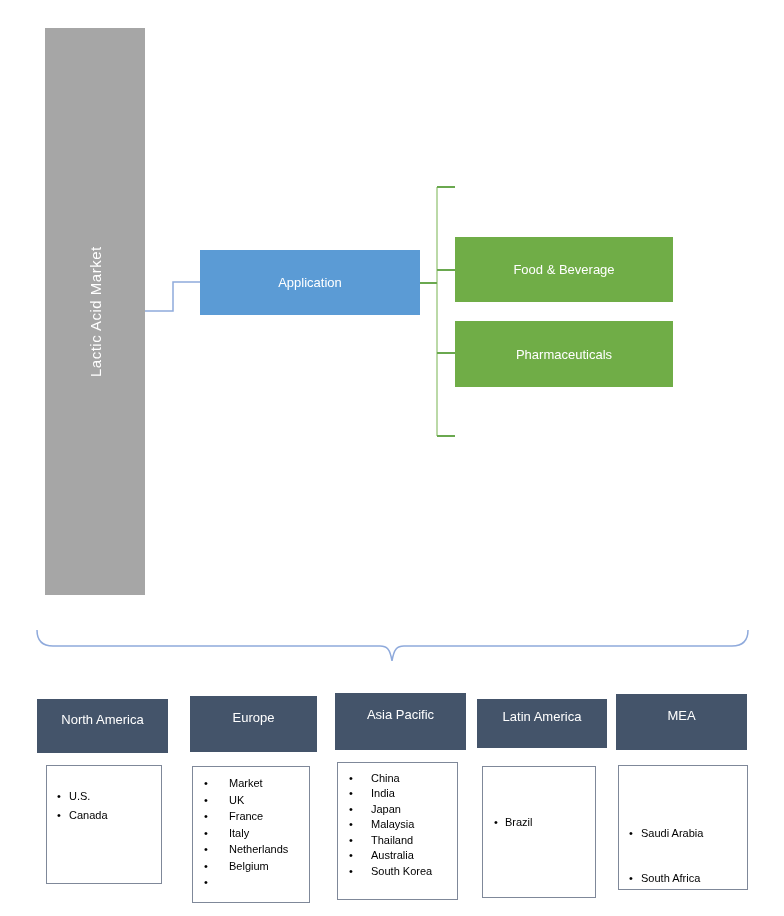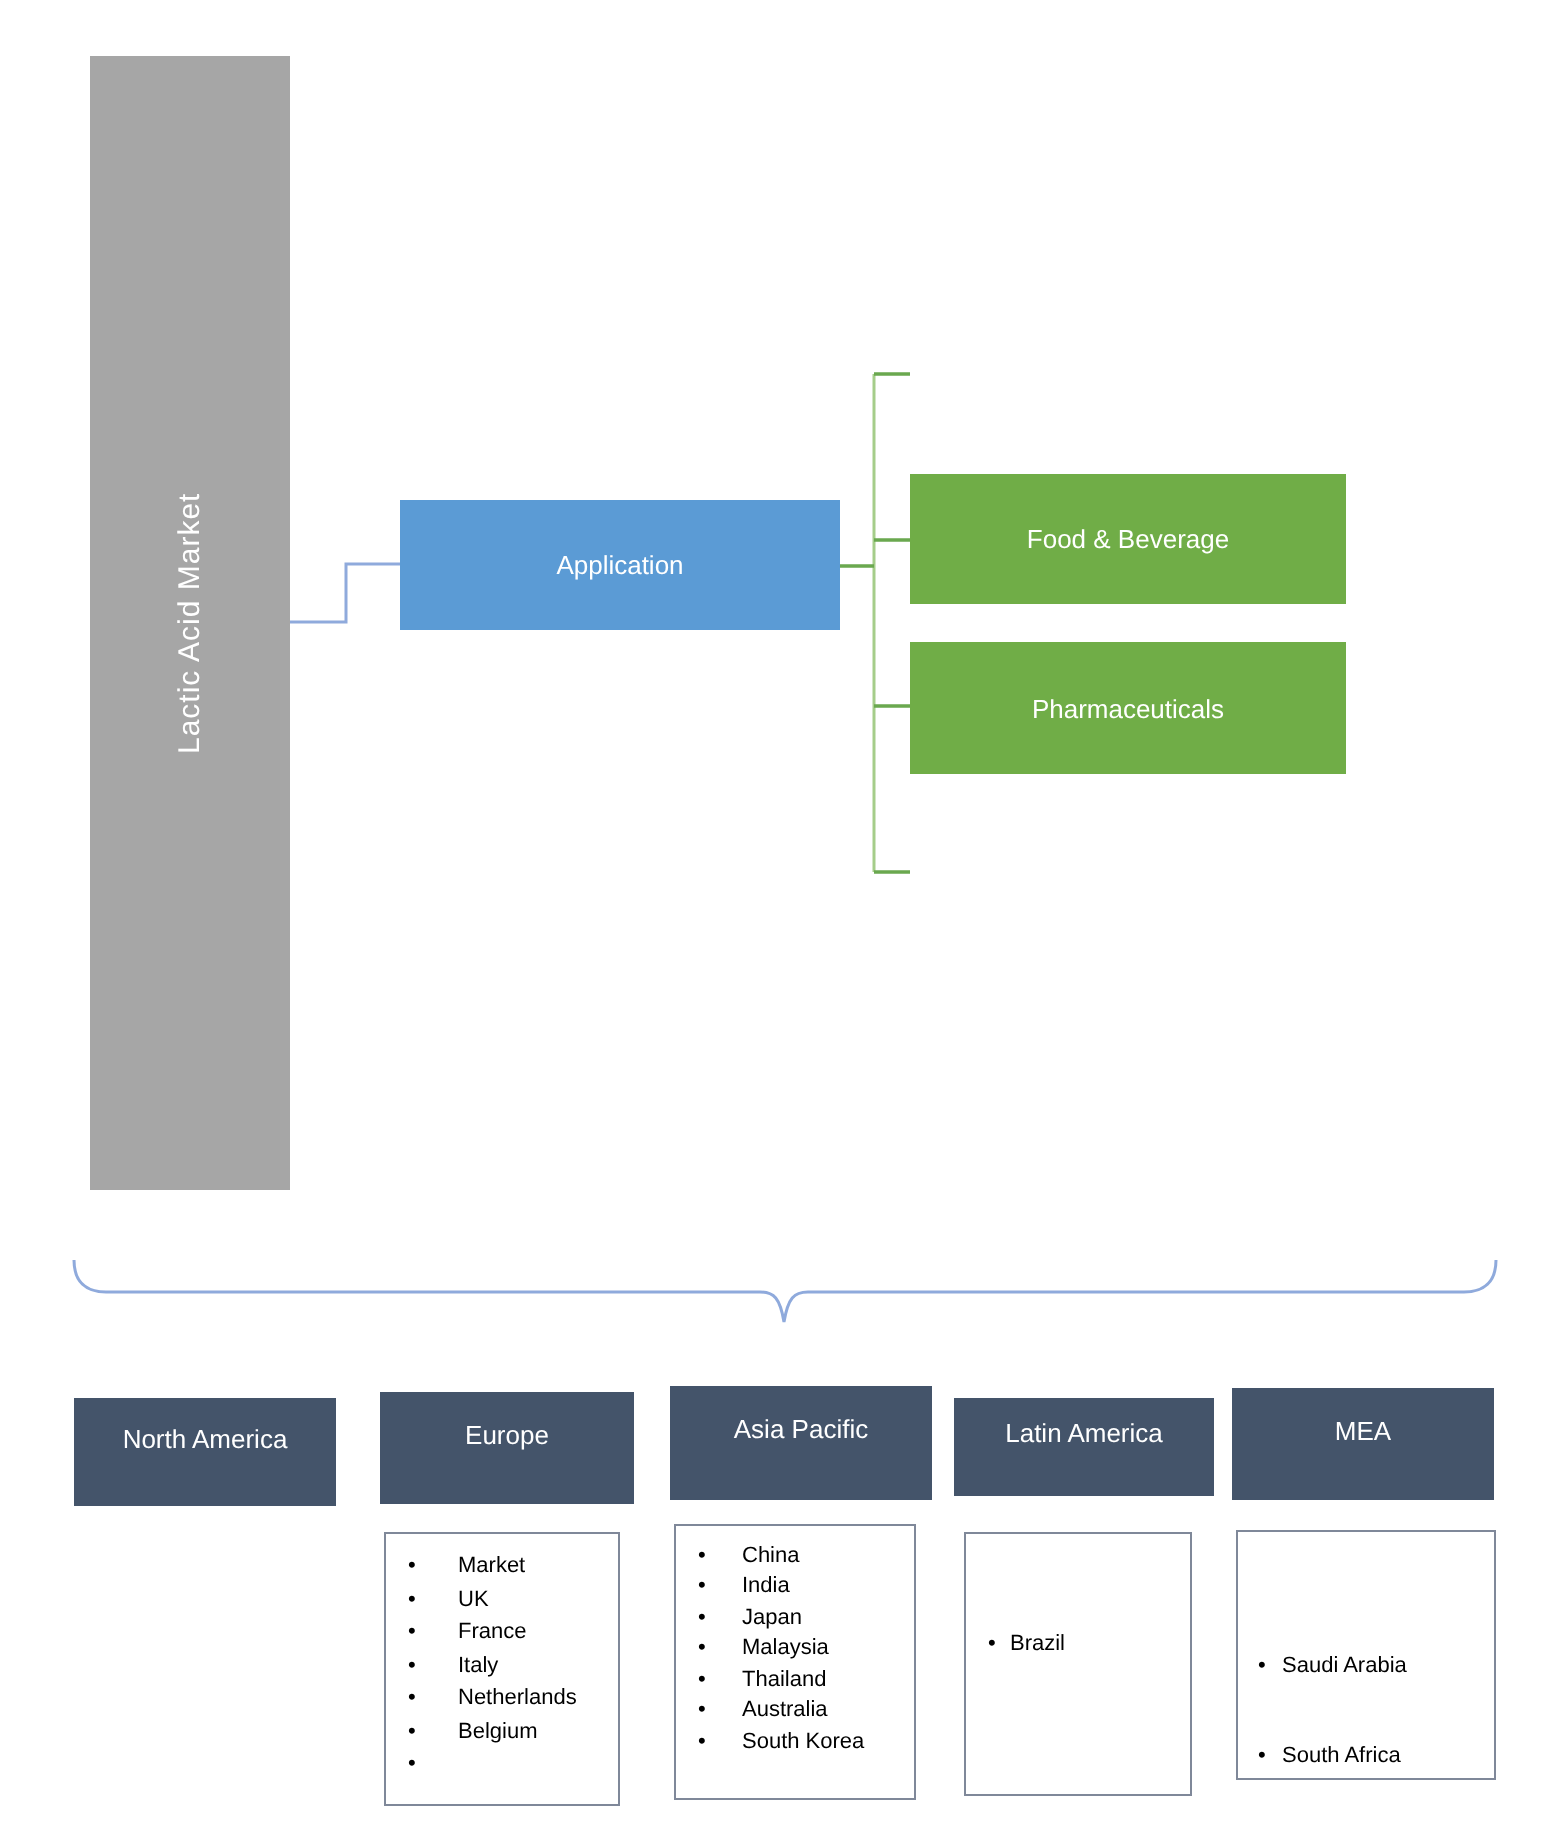--- a/index.html
+++ b/index.html
@@ -75,20 +75,30 @@
   <div class="abs hdr" style="left:335px;top:693px;width:131px;height:57px;text-align:right;">
     <span>Asia Pacific</span>
   </div>
   <div class="abs hdr" style="left:477px;top:699px;width:130px;height:49px;">
     <span>Latin America</span>
   </div>
   <div class="abs hdr" style="left:616px;top:694px;width:131px;height:56px;">
     <span>MEA</span>
   </div>
 
+  <div class="abs lst l-na" style="left:46px;top:765px;width:116px;height:119px;">
+    <div class="li">
+      <span class="blt"></span>
+      <span>U.S.</span>
+    </div>
+    <div class="li">
+      <span class="blt"></span>
+      <span>Canada</span>
+    </div>
+  </div>
 
   <div class="abs lst l-eu" style="left:192px;top:766px;width:118px;height:137px;">
     <div class="li">
       <span class="blt"></span>
       <span>Market</span>
     </div>
     <div class="li">
       <span class="blt"></span>
       <span>UK</span>
     </div>

